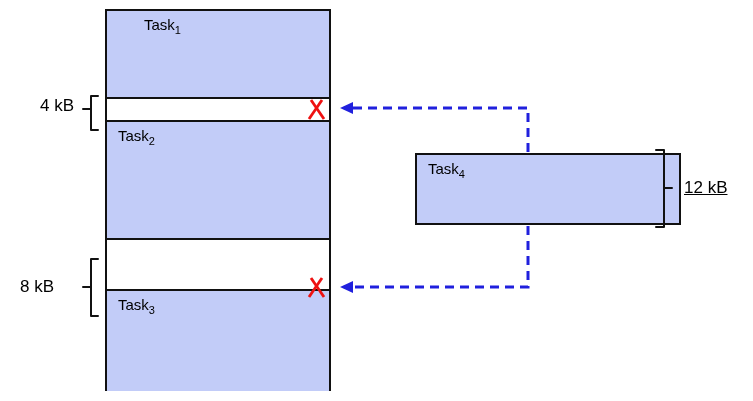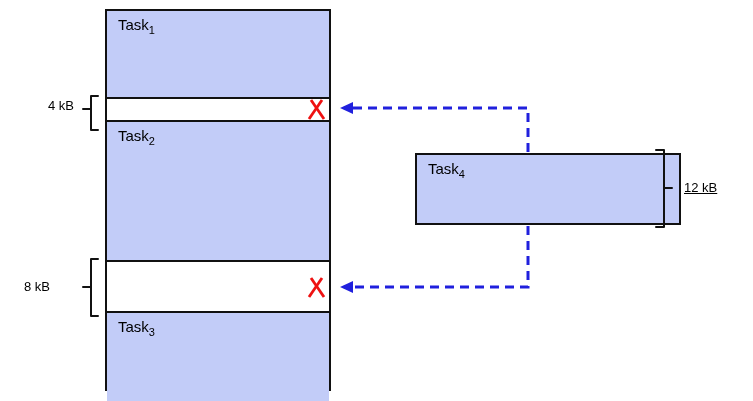--- a/index.html
+++ b/index.html
@@ -23,23 +23,23 @@
     width: 226px;
     height: 382px;
     box-sizing: border-box;
     border: 2px solid var(--outline, #111111);
     background: #ffffff;
   }
   .mem-block {
     box-sizing: border-box;
     background: var(--block-fill, #c2ccf8);
   }
-  .mem-block.b1 { height: 88px;  border-bottom: 2px solid var(--outline, #111111); }
+  .mem-block.b1 { height: 88px;  border-bottom: 2px solid var(--outline, #111111); padding-left: 26px; }
   .mem-gap.g1   { height: 21px;  background: #ffffff; }
-  .mem-block.b2 { height: 142px; border-top: 2px solid var(--outline, #111111);
+  .mem-block.b2 { height: 120px; border-top: 2px solid var(--outline, #111111);
                                  border-bottom: 2px solid var(--outline, #111111); }
   .mem-gap.g2   { height: 49px;  background: #ffffff; }
   .mem-block.b3 { height: 102px;  border-top: 2px solid var(--outline, #111111); }
   .block-label {
     padding: 4px 0 0 11px;
     font-size: 15px;
     color: #000000;
     line-height: 20px;
     white-space: nowrap;
   }
@@ -54,21 +54,21 @@
     top: 153px;
     width: 266px;
     height: 72px;
     box-sizing: border-box;
     border: 2px solid var(--outline, #111111);
     background: var(--block-fill, #c2ccf8);
   }
   
   .size-label {
     position: absolute;
-    font-size: 13px;
+    font-size: 17px;
     color: #000000;
     line-height: 20px;
     white-space: nowrap;
   }
   .size-4kb  { left: 0;     top: 96px;  width: 74px; text-align: right; }
   .size-8kb  { left: 0;     top: 277px; width: 74px; text-align: center; }
   .size-12kb { left: 684px; top: 178px; text-decoration: underline; }
   
   .overlay {
     position: absolute;

